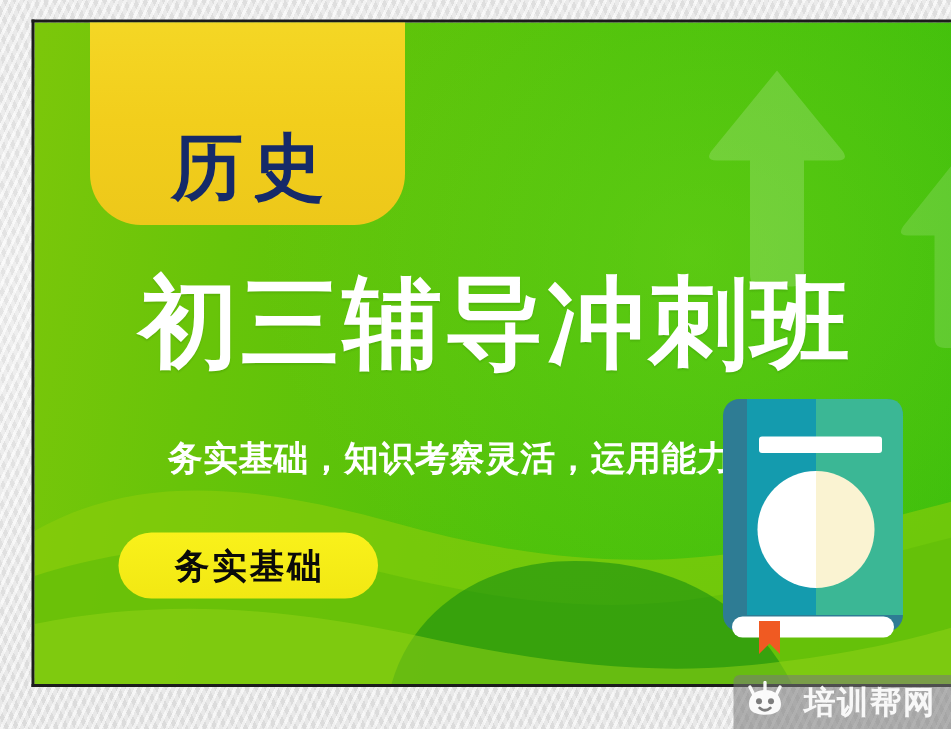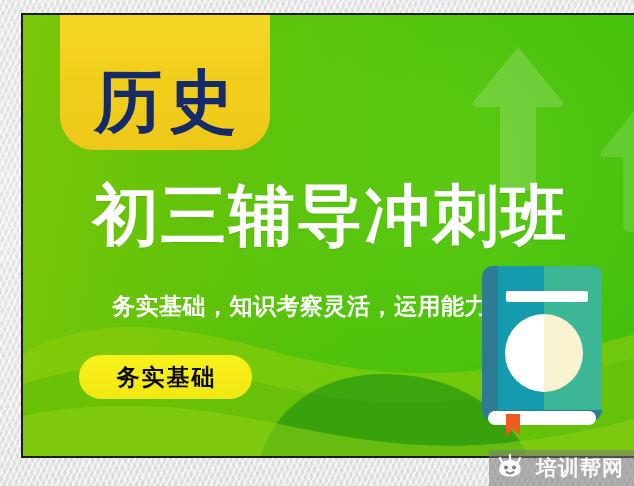--- a/index.html
+++ b/index.html
@@ -77,21 +77,21 @@
     height: 153px;
     background: linear-gradient(180deg, #f5d927 0%, #f2ce1c 55%, #edc81a 100%);
     border-radius: 0 0 34px 34px;
     display: flex;
     align-items: flex-end;
     justify-content: center;
     padding-bottom: 14px;
     box-sizing: border-box;
   }
   #subject-badge .txt {
-    font-size: 68px;
+    font-size: 48px;
     line-height: 1;
     font-weight: bold;
     color: #152a69;
     letter-spacing: 6px;
     text-indent: 6px;
     font-family: "DejaVu Sans", "Liberation Sans", sans-serif;
   }
 
   
   #headline {

